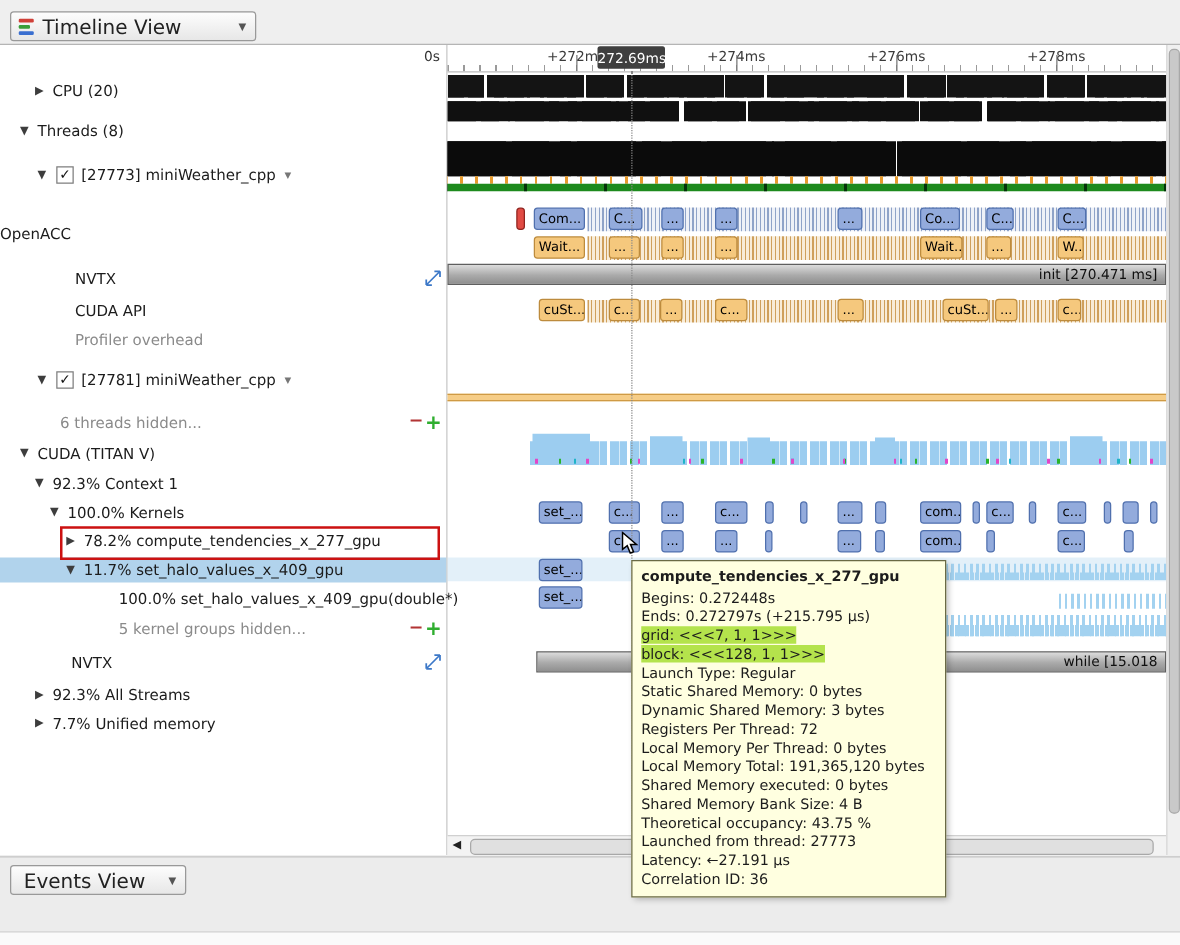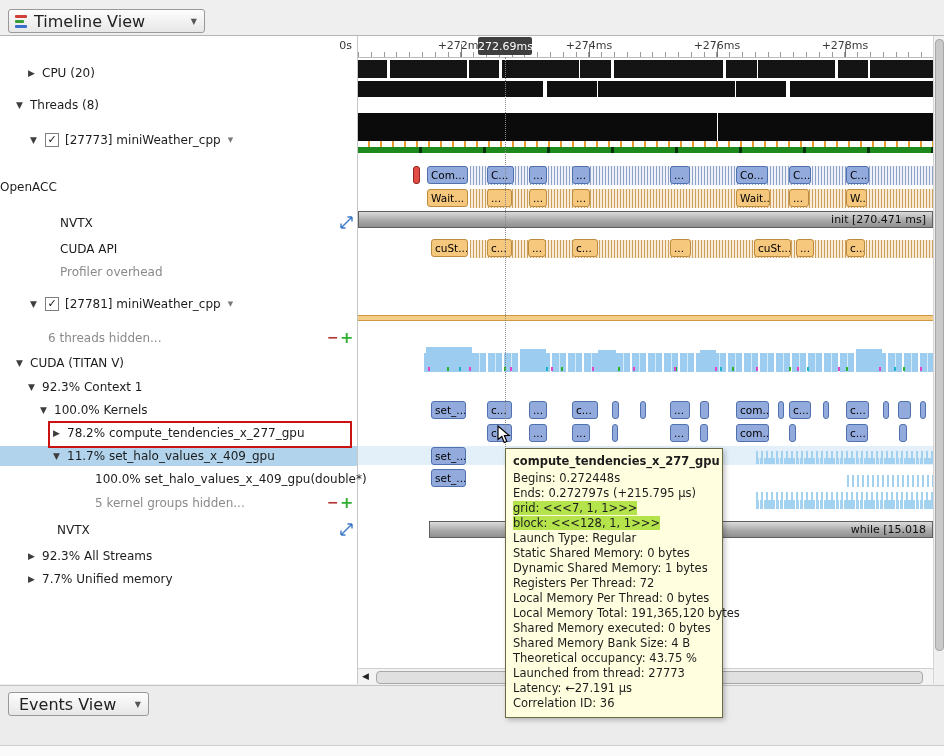--- a/index.html
+++ b/index.html
@@ -38,21 +38,21 @@
   .orangeticks{background-image:repeating-linear-gradient(90deg,rgba(0,0,0,0) 0 10px,#e79b2d 10px 12px);}
   .bluebar{background:#9ccdf0;}
   .blueband{background-image:repeating-linear-gradient(90deg,#9ccdf0 0 7px,#d6ebf9 7px 8px,#9ccdf0 8px 14px,#fff 14px 16px);}
   .dots{background-image:repeating-linear-gradient(90deg,#e246c8 0 2px,rgba(0,0,0,0) 2px 41px),repeating-linear-gradient(90deg,rgba(0,0,0,0) 0 19px,#2ab42a 19px 21px,rgba(0,0,0,0) 21px 57px),repeating-linear-gradient(90deg,rgba(0,0,0,0) 0 31px,#20b4c8 31px 33px,rgba(0,0,0,0) 33px 87px);}
   .mini1{background-image:repeating-linear-gradient(90deg,#a3d2f0 0 2px,rgba(0,0,0,0) 2px 5px);}
   .mini2{background-image:repeating-linear-gradient(90deg,#a3d2f0 0 3px,rgba(0,0,0,0) 3px 4px);}
   .rminor{background-image:repeating-linear-gradient(90deg,#9a9a9a 0 1px,rgba(0,0,0,0) 1px 12.8px);}
   .rlabel{position:absolute;font-size:11px;color:#3a3a3a;width:60px;text-align:center;}
   .badge{position:absolute;background:#3f3f3f;color:#fff;font-size:11px;line-height:19px;text-align:center;border-radius:2px;z-index:10;}
   
-  .tooltip{position:absolute;left:505px;top:448px;width:218px;background:#ffffe0;border:1px solid #6a6a45;box-shadow:2px 2px 5px rgba(0,0,0,.25);padding:5px 7px 6px 7px;z-index:50;box-sizing:border-box;}
+  .tooltip{position:absolute;left:505px;top:448px;width:252px;background:#ffffe0;border:1px solid #6a6a45;box-shadow:2px 2px 5px rgba(0,0,0,.25);padding:5px 7px 6px 7px;z-index:50;box-sizing:border-box;}
   .tooltip .ttl{font-weight:bold;font-size:11.5px;margin-bottom:3px;}
   .tline{font-size:11.5px;line-height:15px;white-space:nowrap;}
   .hl{background:#b4e34c;}
   .cursor-line{position:absolute;border-left:1px dotted #888;z-index:6;}
   .scrollthumb{background:#c9c9c9;border:1px solid #a8a8a8;border-radius:4px;}
 </style>
 </head>
 <body>
 
 <div id="app">
@@ -260,21 +260,21 @@
   <div class="nvtxbar" style="left:429px;top:521px;width:504px;">while [15.018</div>
 
   <div class="tooltip">
     <div class="ttl">compute_tendencies_x_277_gpu</div>
     <div class="tline">Begins: 0.272448s</div>
     <div class="tline">Ends: 0.272797s (+215.795 µs)</div>
     <div class="tline"><span class="hl">grid:  &lt;&lt;&lt;7, 1, 1&gt;&gt;&gt;</span></div>
     <div class="tline"><span class="hl">block: &lt;&lt;&lt;128, 1, 1&gt;&gt;&gt;</span></div>
     <div class="tline">Launch Type: Regular</div>
     <div class="tline">Static Shared Memory: 0 bytes</div>
-    <div class="tline">Dynamic Shared Memory: 1 bytes</div>
+    <div class="tline">Dynamic Shared Memory: 3 bytes</div>
     <div class="tline">Registers Per Thread: 72</div>
     <div class="tline">Local Memory Per Thread: 0 bytes</div>
     <div class="tline">Local Memory Total: 191,365,120 bytes</div>
     <div class="tline">Shared Memory executed: 0 bytes</div>
     <div class="tline">Shared Memory Bank Size: 4 B</div>
     <div class="tline">Theoretical occupancy: 43.75 %</div>
     <div class="tline">Launched from thread: 27773</div>
     <div class="tline">Latency: ←27.191 µs</div>
     <div class="tline">Correlation ID: 36</div>
   </div>

